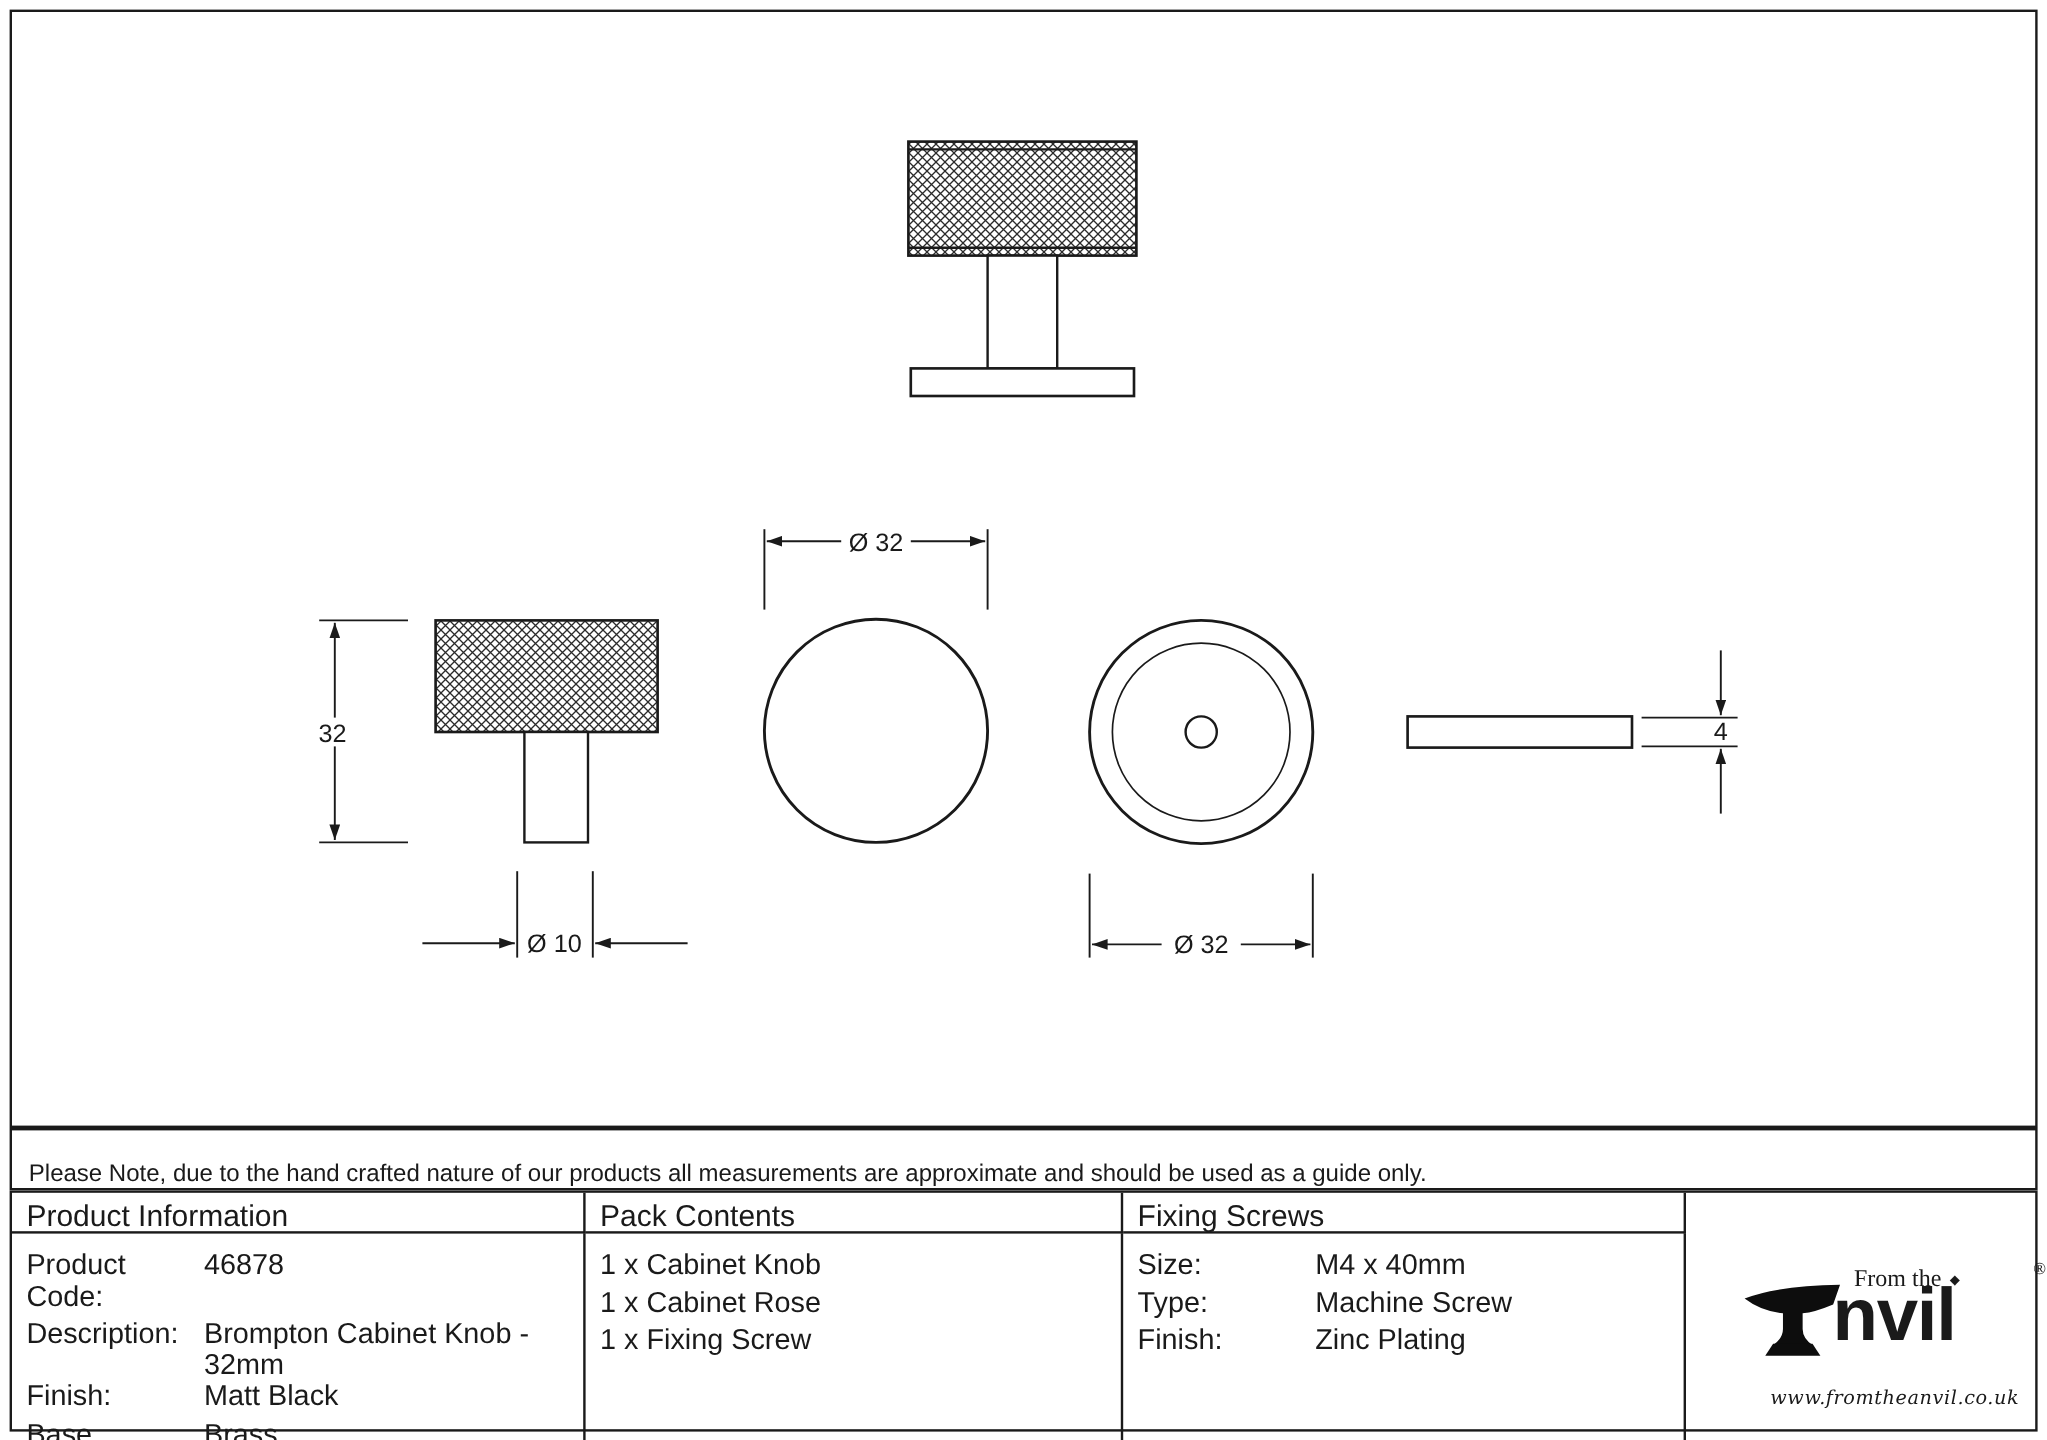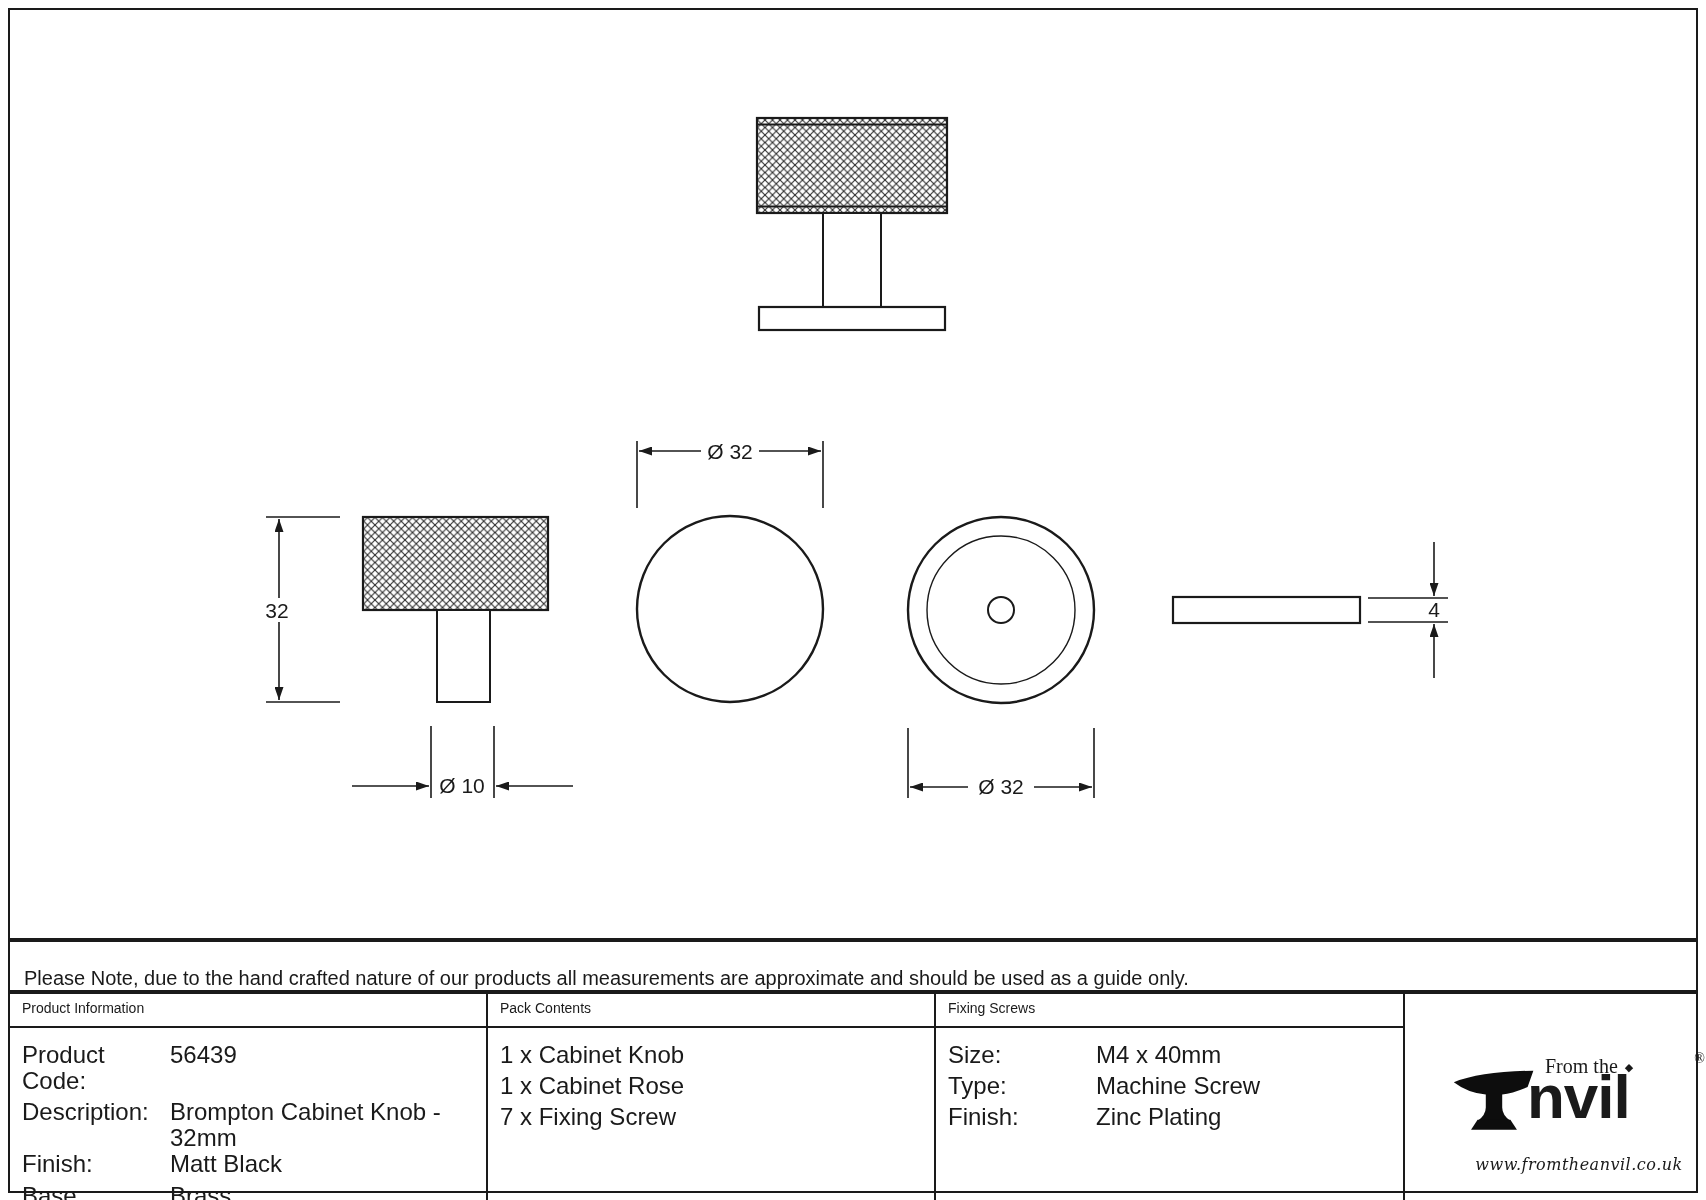--- a/index.html
+++ b/index.html
@@ -2,21 +2,21 @@
 <html><head>
 <meta charset="utf-8">
 <style>
   html,body{margin:0;padding:0;background:#fff;}
   body{width:1706px;height:1200px;position:relative;font-family:"Liberation Sans",sans-serif;color:#1a1a1a;}
   .drawing-frame{position:absolute;left:8px;top:8px;width:1690px;height:932px;border:2px solid #1a1a1a;box-sizing:border-box;background:#fff;}
   svg.drawing{position:absolute;left:0;top:0;pointer-events:none;}
   .dim-text{font-family:"Liberation Sans",sans-serif;font-size:21px;fill:#1a1a1a;stroke:none;}
   .note-row{position:absolute;left:8px;top:940px;width:1690px;height:52px;border:2px solid #1a1a1a;box-sizing:border-box;display:flex;align-items:flex-end;padding-left:14px;font-size:20px;background:#fff;}
   .info-table{position:absolute;left:8px;top:992px;width:1690px;height:201px;border:2px solid #1a1a1a;box-sizing:border-box;display:grid;grid-template-columns:478px 448px 469px 1fr;grid-template-rows:34px 1fr;background:#fff;}
-  .hdr{border-right:2px solid #1a1a1a;border-bottom:2px solid #1a1a1a;font-size:14px;padding:6px 0 0 12px;box-sizing:border-box;}
+  .hdr{border-right:2px solid #1a1a1a;border-bottom:2px solid #1a1a1a;font-size:25px;padding:6px 0 0 12px;box-sizing:border-box;}
   .bodyc{border-right:2px solid #1a1a1a;font-size:24px;padding:14px 8px 0 12px;box-sizing:border-box;}
   .kv{display:flex;line-height:26px;}
   .kv .lbl{width:148px;flex-shrink:0;}
   .mb5{margin-bottom:5px;} .mb3{margin-bottom:3px;} .mb6{margin-bottom:6px;}
   .pack-line{line-height:26px;margin-bottom:5px;}
   .logo-cell{grid-column:4;grid-row:1/3;display:flex;flex-direction:column;align-items:center;justify-content:center;padding-left:48px;}
   .lockup{position:relative;width:252px;height:98px;}
   .anvil-icon{position:absolute;left:0;top:14px;}
   .nvil{position:absolute;left:74px;top:6px;font-family:Liberation Sans, sans-serif;font-weight:bold;font-size:62px;letter-spacing:-1px;}
   .fromthe{position:absolute;left:92px;top:0;font-family:"Liberation Serif",serif;font-size:20px;white-space:nowrap;}
@@ -126,40 +126,40 @@
       <span class="fromthe"><span>From the</span><span class="diamond">◆</span></span>
       <span class="reg">®</span>
       <span class="nvil">nvil</span>
     </div>
     <div class="brand-url">www.fromtheanvil.co.uk</div>
   </div>
 
   <div class="bodyc">
     <div class="kv mb5">
       <span class="lbl">Product Code:</span>
-      <span>56439</span>
+      <span>46878</span>
     </div>
     <div class="kv">
       <span class="lbl">Description:</span>
       <span>Brompton Cabinet Knob - 32mm</span>
     </div>
     <div class="kv mb6">
       <span class="lbl">Finish:</span>
       <span>Matt Black</span>
     </div>
     <div class="kv">
       <span class="lbl">Base Material:</span>
       <span>Brass</span>
     </div>
   </div>
 
   <div class="bodyc">
     <div class="pack-line">1 x Cabinet Knob</div>
     <div class="pack-line">1 x Cabinet Rose</div>
-    <div class="pack-line">7 x Fixing Screw</div>
+    <div class="pack-line">1 x Fixing Screw</div>
   </div>
 
   <div class="bodyc">
     <div class="kv mb5">
       <span class="lbl">Size:</span>
       <span>M4 x 40mm</span>
     </div>
     <div class="kv mb5">
       <span class="lbl">Type:</span>
       <span>Machine Screw</span>

